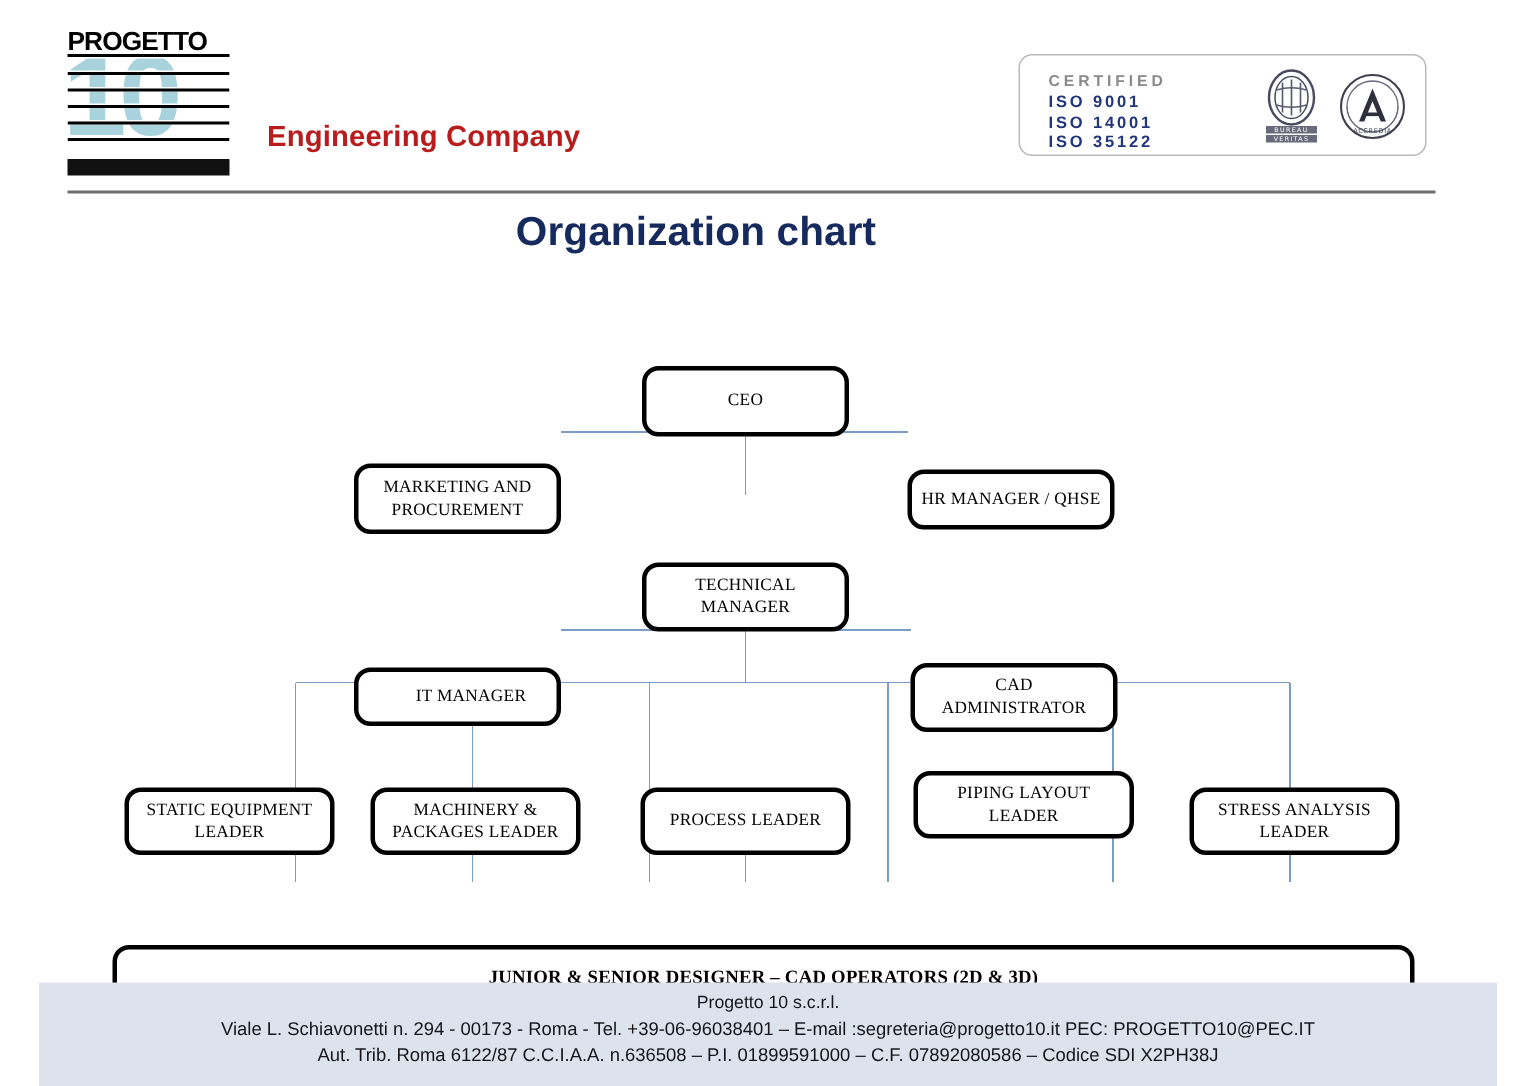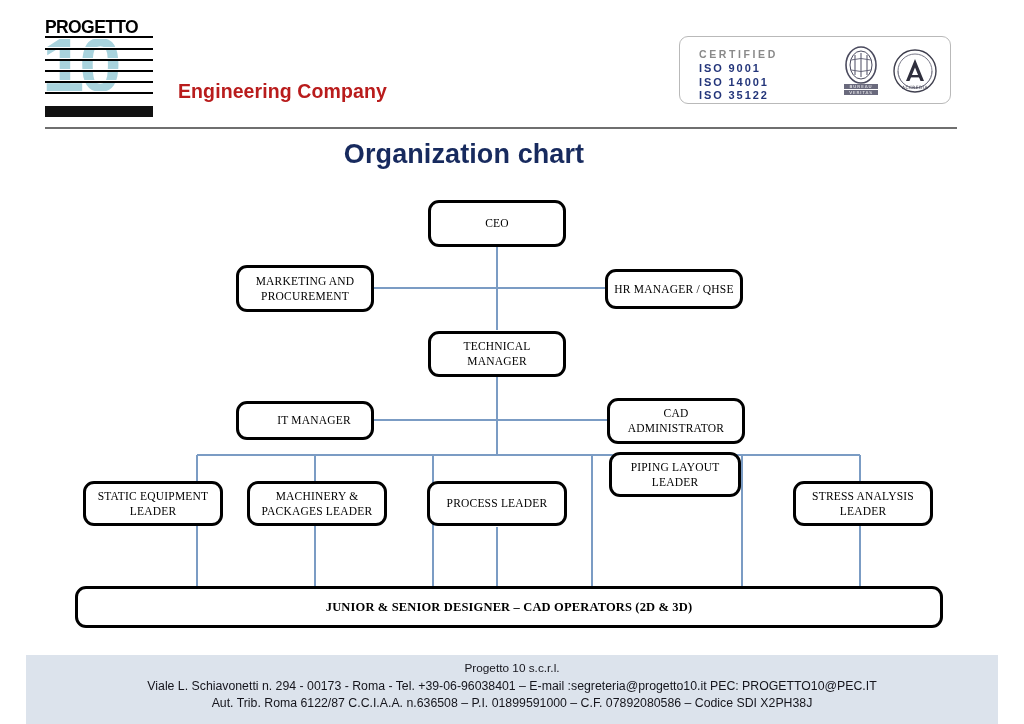--- a/index.html
+++ b/index.html
@@ -174,20 +174,21 @@
     display: flex;
     align-items: center;
     justify-content: center;
     text-align: center;
     font-family: "Liberation Serif", serif;
     font-size: 11.5px;
     color: #000000;
     line-height: 15px;
     letter-spacing: 0.2px;
     pointer-events: auto;
+    margin-top: 44px;
   }
   .node span { display: block; padding: 0 6px; }
   #node-bottom-bar {
     font-weight: bold;
     font-size: 12.5px;
     letter-spacing: 0.15px;
   }
 
   
   #footer {
@@ -336,21 +337,21 @@
     <div>
       <span>MACHINERY &amp;</span>
       <span>PACKAGES LEADER</span>
     </div>
   </div>
 
   <div class="node" style="left:427px; top:481px; width:140px; height:45px;">
     <span>PROCESS LEADER</span>
   </div>
 
-  <div class="node" style="left:609px; top:452px; width:132px; height:45px;">
+  <div class="node" style="left:609px; top:470px; width:147px; height:45px;">
     <div>
       <span>PIPING LAYOUT</span>
       <span>LEADER</span>
     </div>
   </div>
 
   <div class="node" style="left:793px; top:481px; width:140px; height:45px;">
     <div>
       <span>STRESS ANALYSIS</span>
       <span>LEADER</span>

